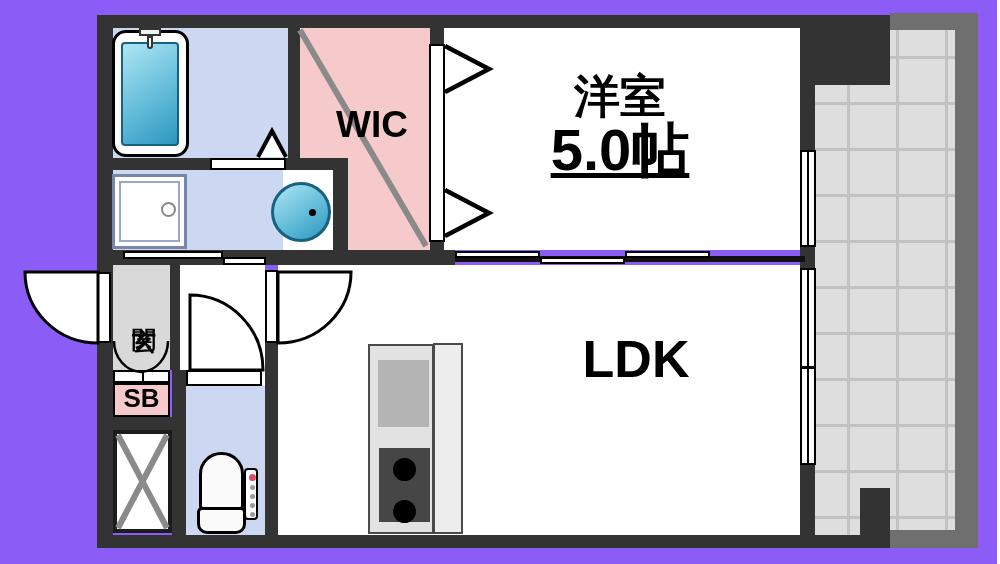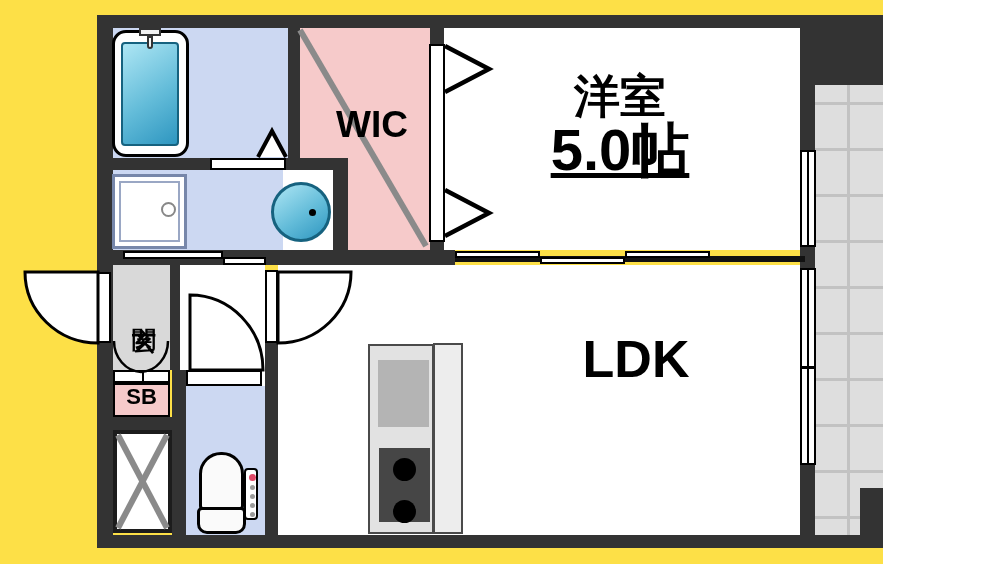--- a/index.html
+++ b/index.html
@@ -1,16 +1,16 @@
 <!DOCTYPE html>
 <html><head>
 <meta charset="utf-8">
 <style>
   html,body{margin:0;padding:0;background:#fff;}
-  .plan{position:relative;width:883px;height:564px;background:#fde047;overflow:hidden;
+  .plan{position:relative;width:997px;height:564px;background:#8b5cf6;overflow:hidden;
         font-family:"Liberation Sans","DejaVu Sans",sans-serif;color:#000;}
   .abs{position:absolute;box-sizing:border-box;}
   .wall{position:absolute;background:#333333;box-sizing:border-box;}
   .floor{position:absolute;box-sizing:border-box;}
   .ov{position:absolute;background:#ffffff;border:2px solid #000;box-sizing:border-box;}
   .label{position:absolute;font-weight:700;text-align:center;line-height:1.05;}
   .balcony{position:absolute;background-color:#dedede;
     background-image:linear-gradient(to right,#c2c2c2 3px,transparent 3px),
                      linear-gradient(to bottom,#c2c2c2 3px,transparent 3px);
     background-size:49px 46px;background-position:-15px -18px;}
@@ -136,15 +136,15 @@
 
   <div class="label" style="left:440px;top:72px;width:360px;font-size:46px;">
     <div>洋室</div>
     <div style="font-size:58px;text-decoration:underline;">5.0帖</div>
   </div>
   <div class="label" style="left:436px;top:332px;width:400px;font-size:52px;">
     <div>LDK</div>
   </div>
   <div class="label" style="left:322px;top:106px;width:100px;font-size:37px;">WIC</div>
   <div class="label" style="left:127px;top:278px;width:30px;height:62px;font-size:24px;writing-mode:vertical-rl;">玄関</div>
-  <div class="label" style="left:113px;top:385px;width:57px;font-size:22px;">SB</div>
+  <div class="label" style="left:113px;top:385px;width:57px;font-size:26px;">SB</div>
 
 </div>
 
 </body></html>

